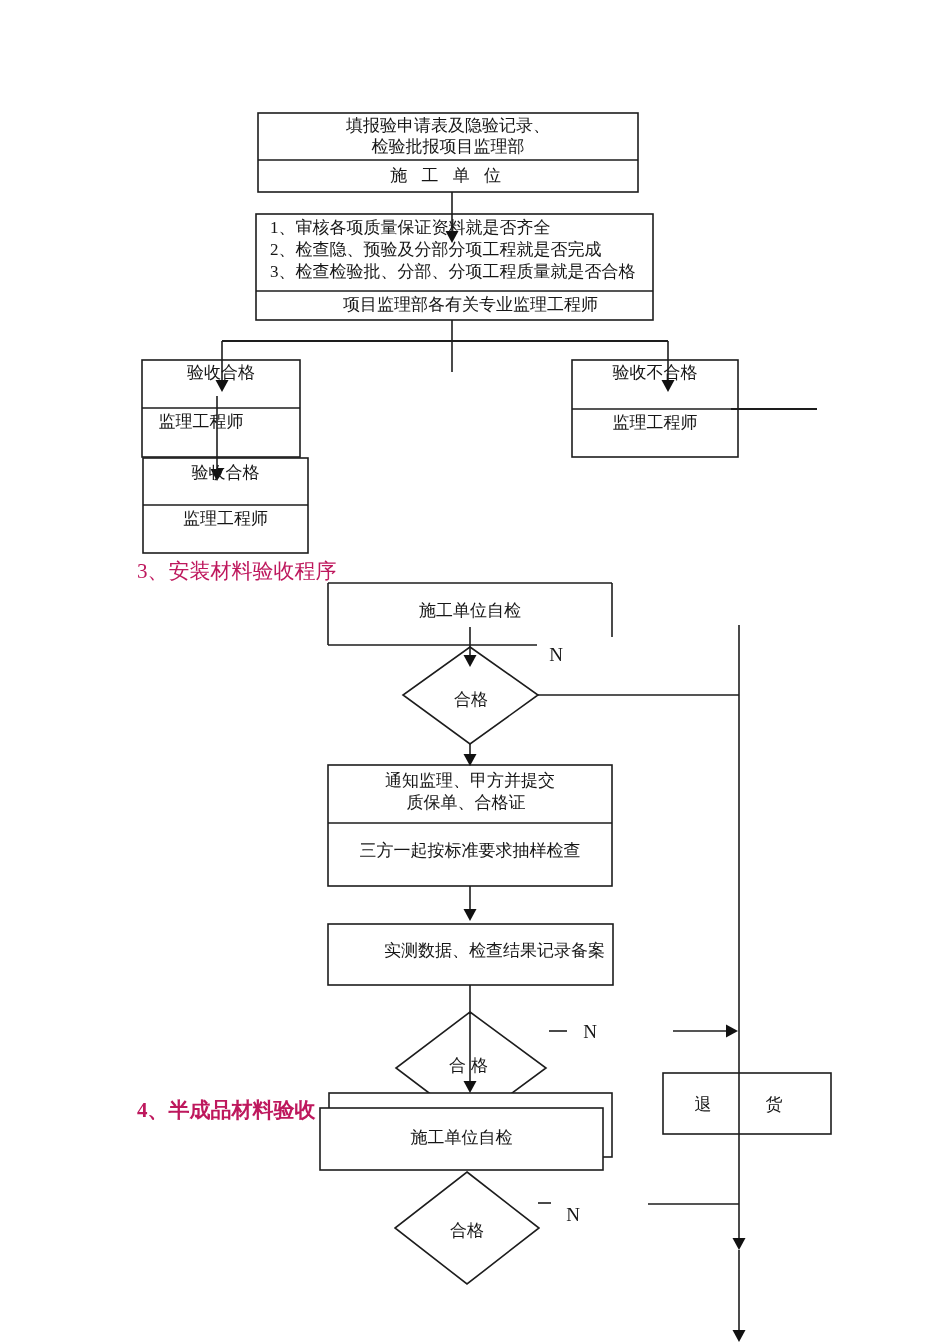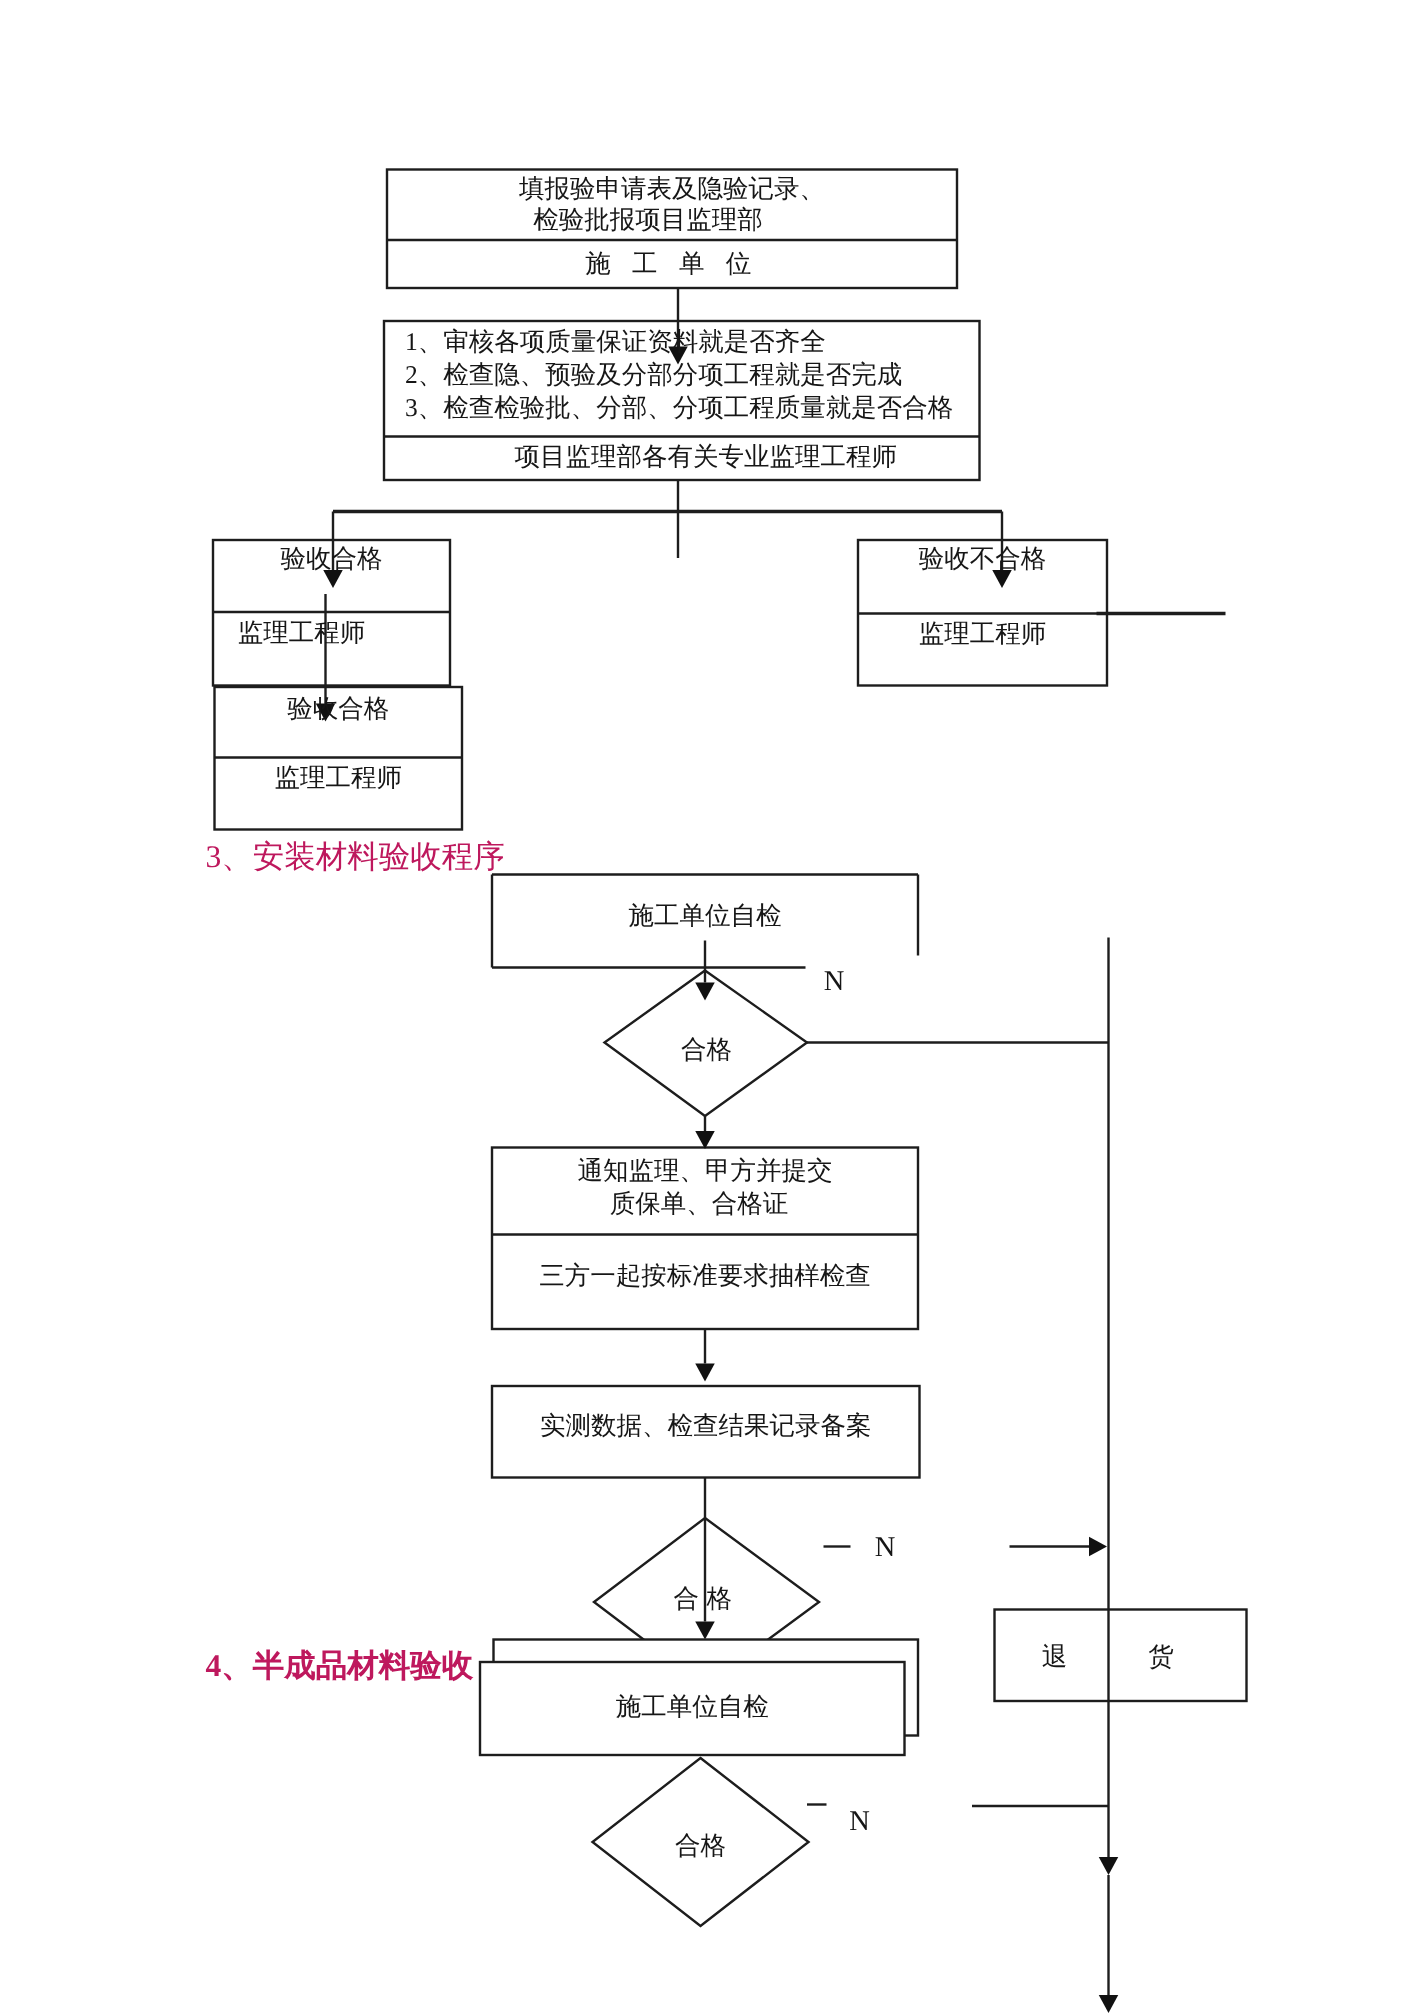--- a/index.html
+++ b/index.html
@@ -98,21 +98,21 @@
     <rect x="663" y="1073" width="168" height="61"></rect>
     <g>
       <line x1="739" y1="625" x2="739" y2="1238"></line>
       <polygon class="head" points="732.5,1238 745.5,1238 739,1250"></polygon>
       <line x1="739" y1="1250" x2="739" y2="1330"></line>
       <polygon class="head" points="732.5,1330 745.5,1330 739,1342"></polygon>
     </g>
   </svg>
 
   <div class="lbl" style="left:258px;top:115px;width:380px;height:22px;">填报验申请表及隐验记录、</div>
-  <div class="lbl" style="left:242px;top:136px;width:380px;height:22px;">检验批报项目监理部</div>
+  <div class="lbl" style="left:258px;top:136px;width:380px;height:22px;">检验批报项目监理部</div>
   <div class="lbl sp" style="left:258px;top:161px;width:380px;height:30px;">施 工 单 位</div>
 
   <div class="lbl lft" style="left:270px;top:217px;width:380px;height:22px;">1、审核各项质量保证资料就是否齐全</div>
   <div class="lbl lft" style="left:270px;top:239px;width:380px;height:22px;">2、检查隐、预验及分部分项工程就是否完成</div>
   <div class="lbl lft" style="left:270px;top:261px;width:380px;height:22px;">3、检查检验批、分部、分项工程质量就是否合格</div>
   <div class="lbl" style="left:256px;top:293px;width:397px;height:24px;margin-left:16px;">项目监理部各有关专业监理工程师</div>
 
   <div class="lbl" style="left:142px;top:362px;width:158px;height:22px;">验收合格</div>
   <div class="lbl" style="left:132px;top:411px;width:138px;height:22px;">监理工程师</div>
   <div class="lbl" style="left:143px;top:462px;width:165px;height:22px;">验收合格</div>
@@ -122,21 +122,21 @@
 
   <div class="heading" style="left:137px;top:557px;">3、安装材料验收程序</div>
 
   <div class="lbl" style="left:328px;top:599px;width:284px;height:24px;">施工单位自检</div>
   <div class="lbl nlab" style="left:544px;top:644px;width:24px;height:22px;">N</div>
   <div class="lbl" style="left:404px;top:688px;width:134px;height:24px;">合格</div>
 
   <div class="lbl" style="left:328px;top:770px;width:284px;height:22px;">通知监理、甲方并提交</div>
   <div class="lbl" style="left:324px;top:792px;width:284px;height:22px;">质保单、合格证</div>
   <div class="lbl" style="left:328px;top:838px;width:284px;height:26px;">三方一起按标准要求抽样检查</div>
-  <div class="lbl" style="left:328px;top:938px;width:285px;height:26px;">实测数据、检查结果记录备案</div>
+  <div class="lbl" style="left:328px;top:938px;width:285px;height:26px;padding-left:24px;">实测数据、检查结果记录备案</div>
 
   <div class="lbl sp2" style="left:396px;top:1054px;width:150px;height:24px;">合格</div>
   <div class="lbl nlab" style="left:578px;top:1021px;width:24px;height:22px;">N</div>
 
   <div class="heading" style="left:137px;top:1096px;font-weight:bold;">4、半成品材料验收</div>
   <div class="lbl" style="left:320px;top:1125px;width:283px;height:26px;">施工单位自检</div>
   <div class="lbl" style="left:395px;top:1219px;width:144px;height:24px;">合格</div>
   <div class="lbl nlab" style="left:561px;top:1204px;width:24px;height:22px;">N</div>
 
   <div class="lbl" style="left:667px;top:1092px;width:72px;height:26px;">退</div>

